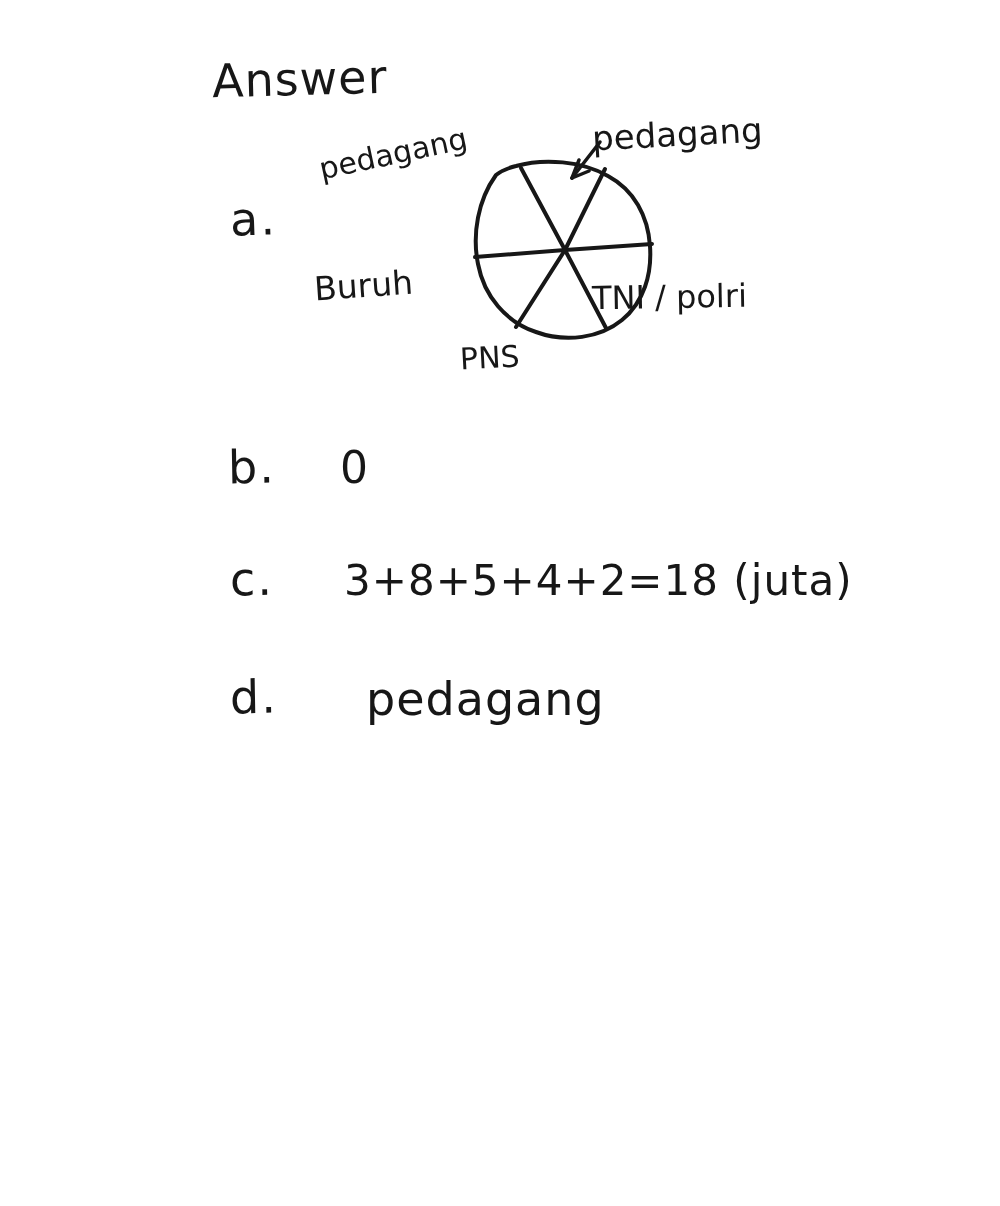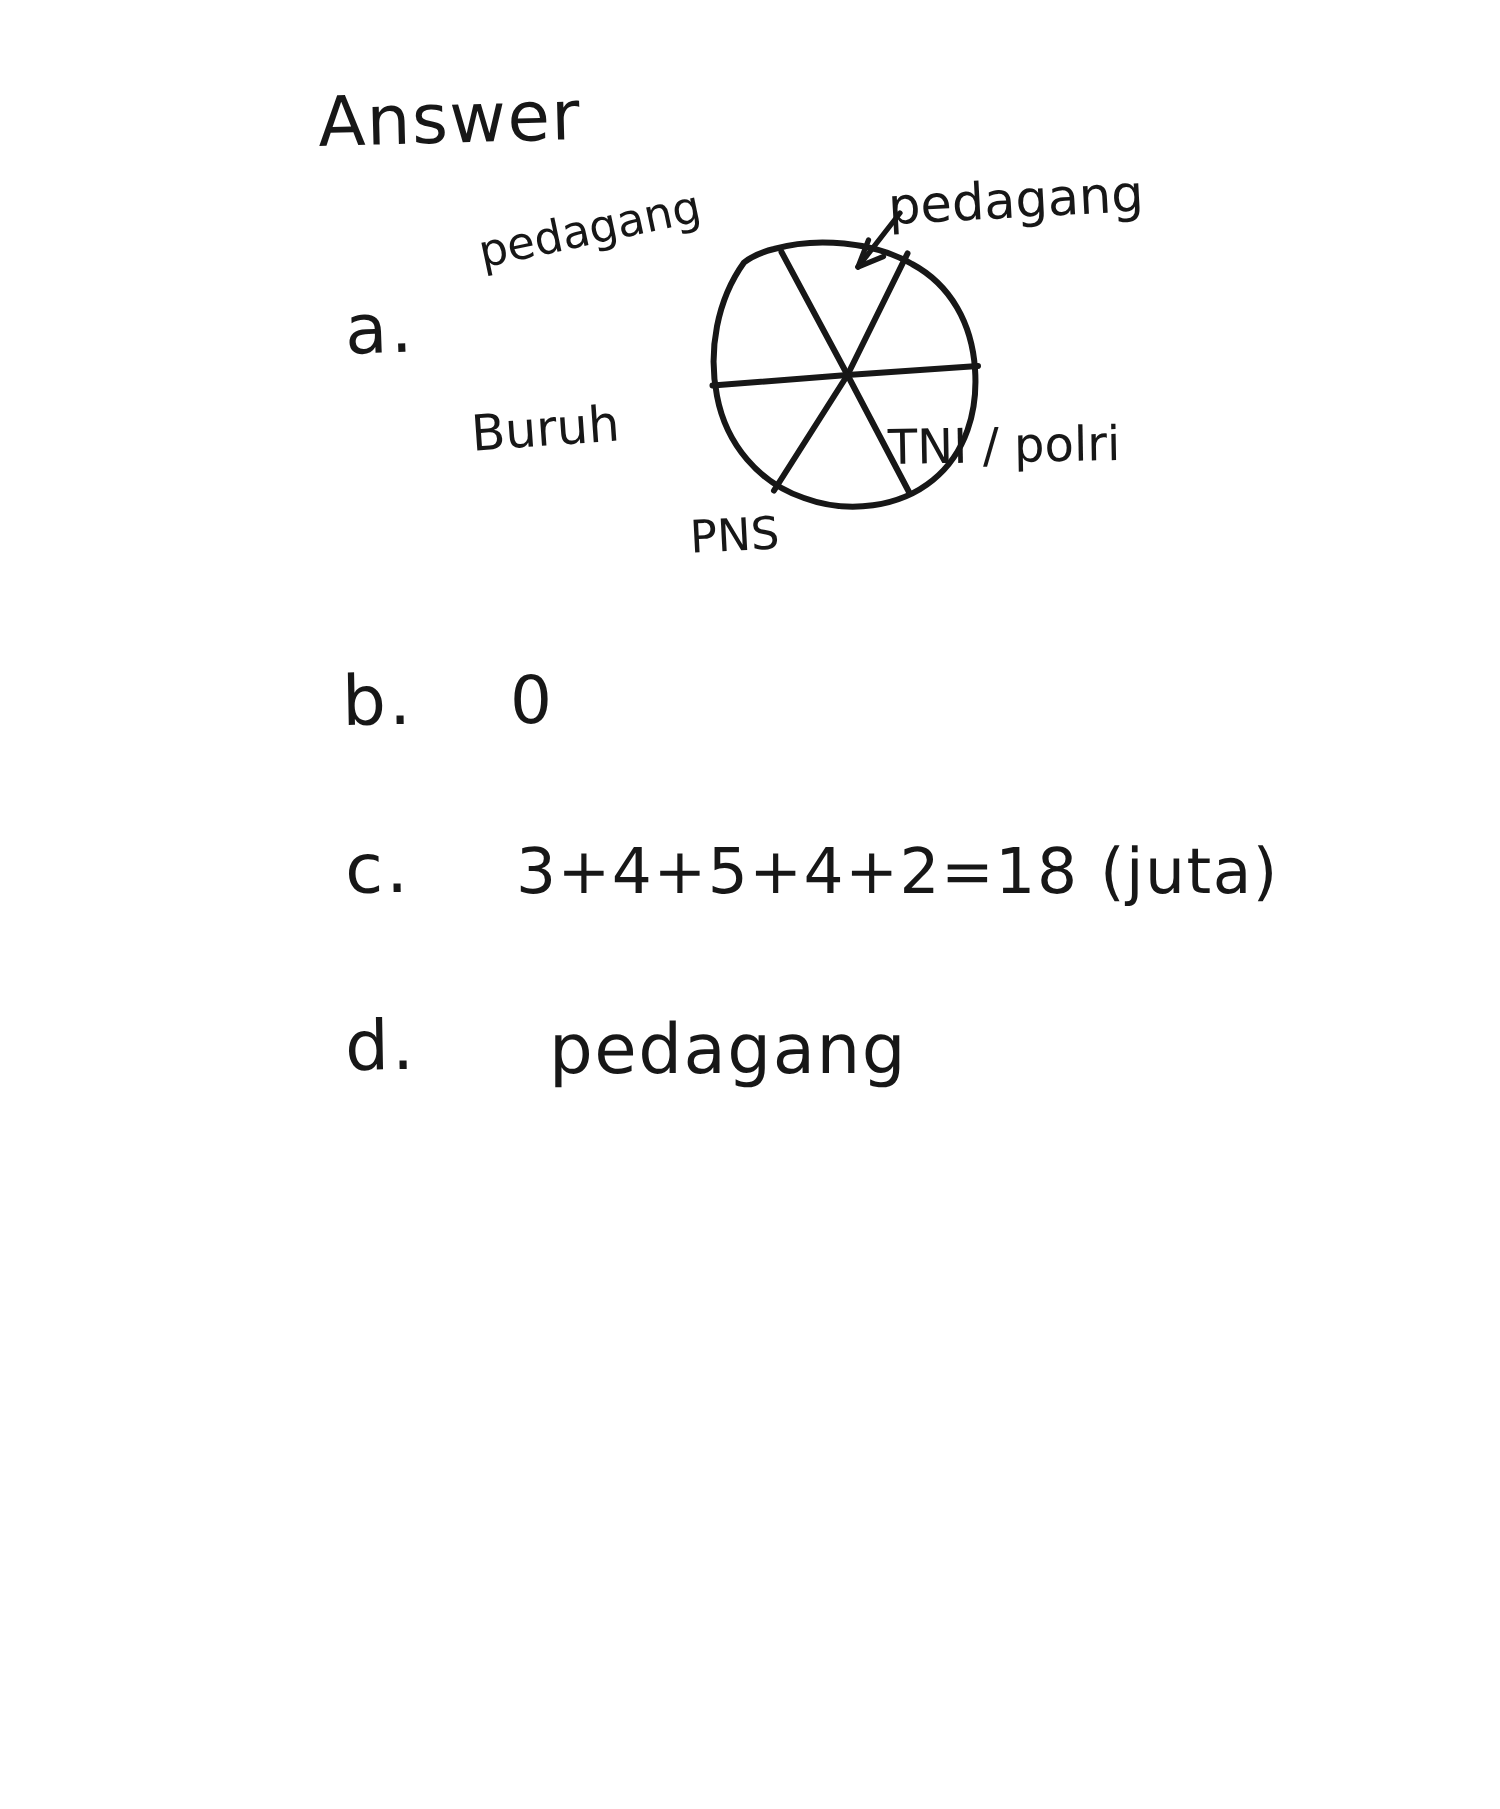--- a/index.html
+++ b/index.html
@@ -143,16 +143,16 @@
   <div class="pie-text" id="slice-label-pedagang-right">pedagang</div>
   <div class="pie-text" id="slice-label-tni">TNI / polri</div>
   <div class="pie-text" id="slice-label-pns">PNS</div>
   <div class="pie-text" id="slice-label-buruh">Buruh</div>
 </div>
 
 <div class="hw item-label" id="label-b">b.</div>
 <div class="hw" id="answer-b">0</div>
 
 <div class="hw item-label" id="label-c">c.</div>
-<div class="hw" id="answer-c">3+4+5+4+2=18 (juta)</div>
+<div class="hw" id="answer-c">3+8+5+4+2=18 (juta)</div>
 
 <div class="hw item-label" id="label-d">d.</div>
 <div class="hw" id="answer-d">pedagang</div>
 
 </body></html>

